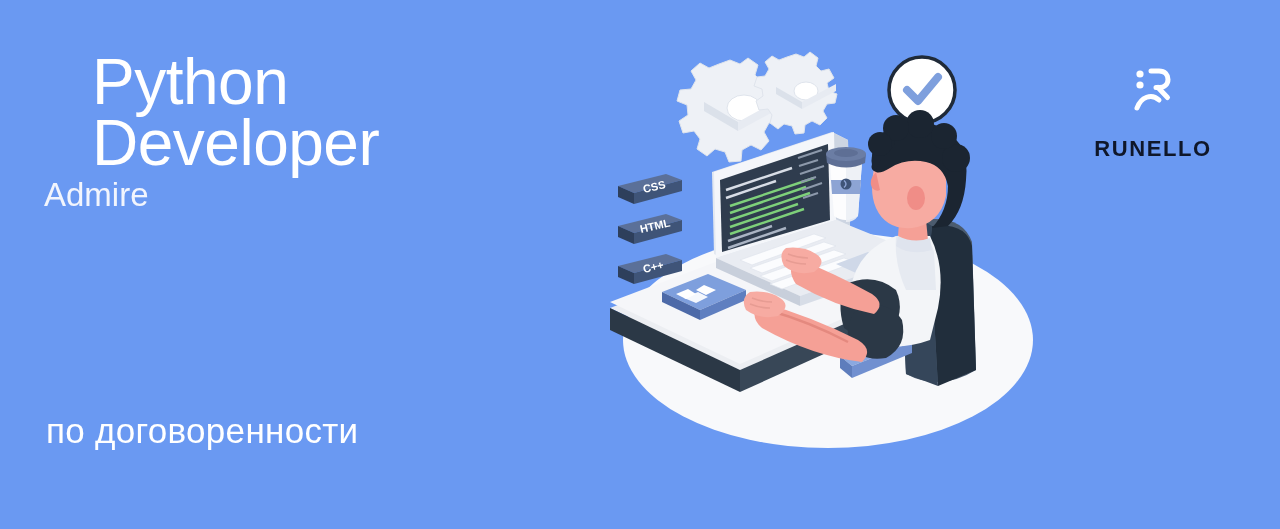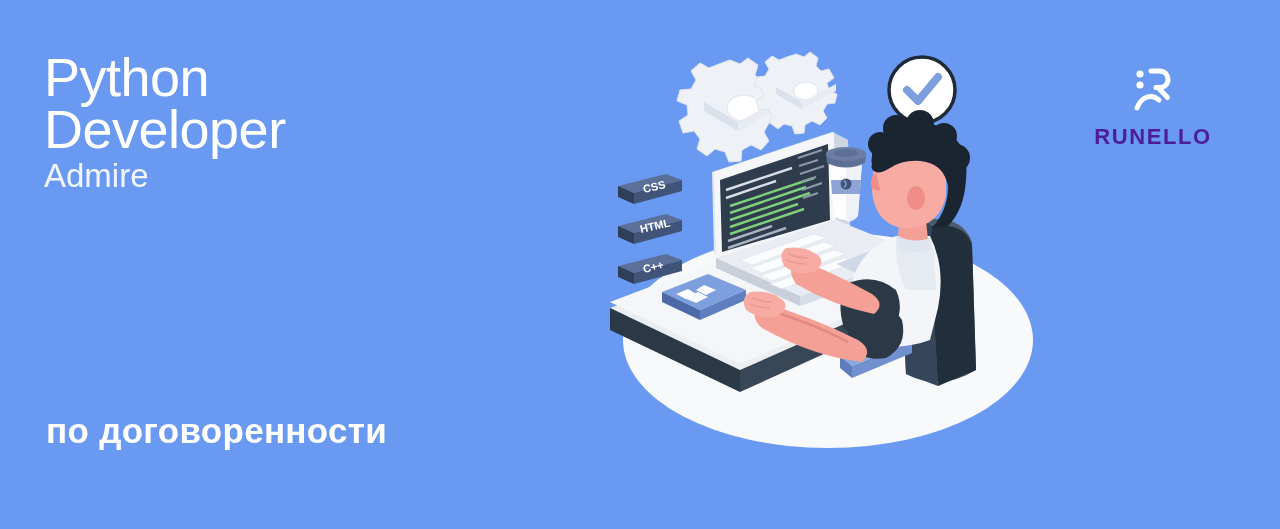--- a/index.html
+++ b/index.html
@@ -19,58 +19,59 @@
   }
 
   
   .text-block {
     position: absolute;
     left: 44px;
     top: 52px;
     width: 560px;
   }
   .job-title {
-    font-size: 54px;
+    font-size: 64px;
     line-height: 0.96;
     font-weight: 300;
     color: #ffffff;
     letter-spacing: -0.5px;
     white-space: pre-line;
+    margin-left: 48px;
   }
   .company-name {
     margin-top: 1px;
     font-size: 33px;
     font-weight: 300;
     color: #f2f5fd;
     letter-spacing: 0px;
   }
   .salary {
     position: absolute;
     left: 46px;
     top: 411px;
     font-size: 35px;
-    font-weight: 700;
+    font-weight: 400;
     color: #ffffff;
     letter-spacing: 0.3px;
   }
 
   
   .logo {
     position: absolute;
     right: 52px;
     top: 66px;
     width: 150px;
     text-align: center;
   }
   .logo-mark { display: block; margin: 0 auto; }
   .logo-word {
-    margin-top: 6px;
+    margin-top: 18px;
     font-size: 22px;
     font-weight: 700;
-    color: #4c1d95;
+    color: #0f172a;
     letter-spacing: 1.6px;
   }
 
   
   .illustration {
     position: absolute;
     left: 600px;
     top: 40px;
     width: 460px;
     height: 430px;

